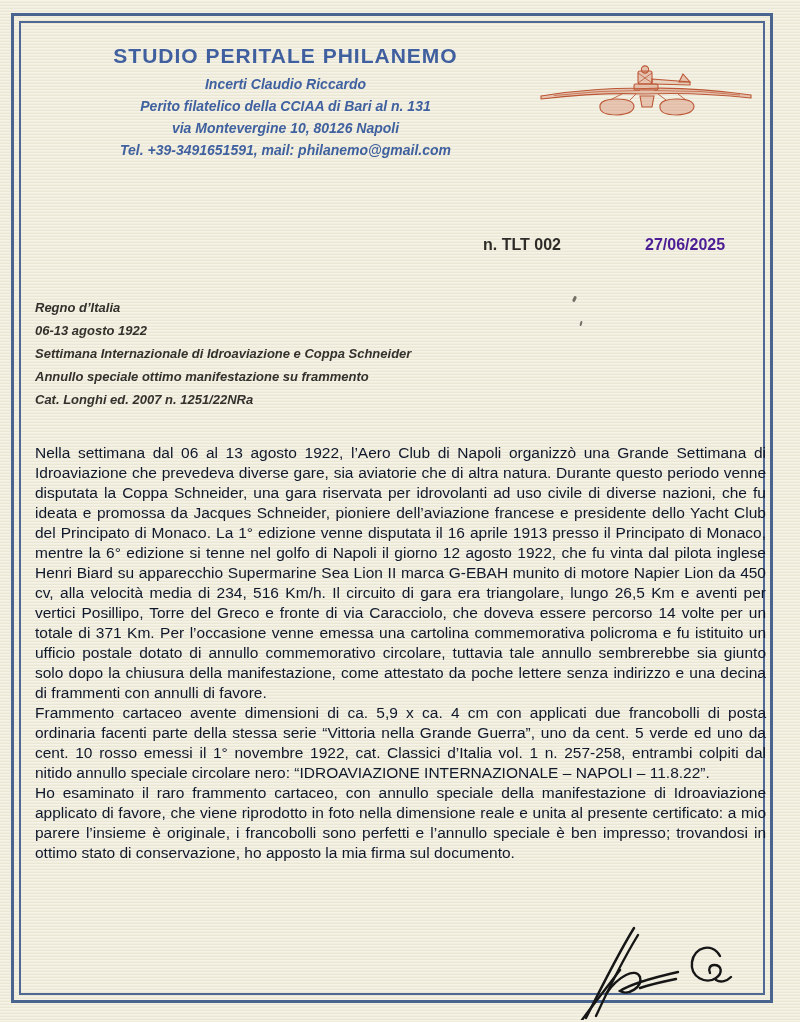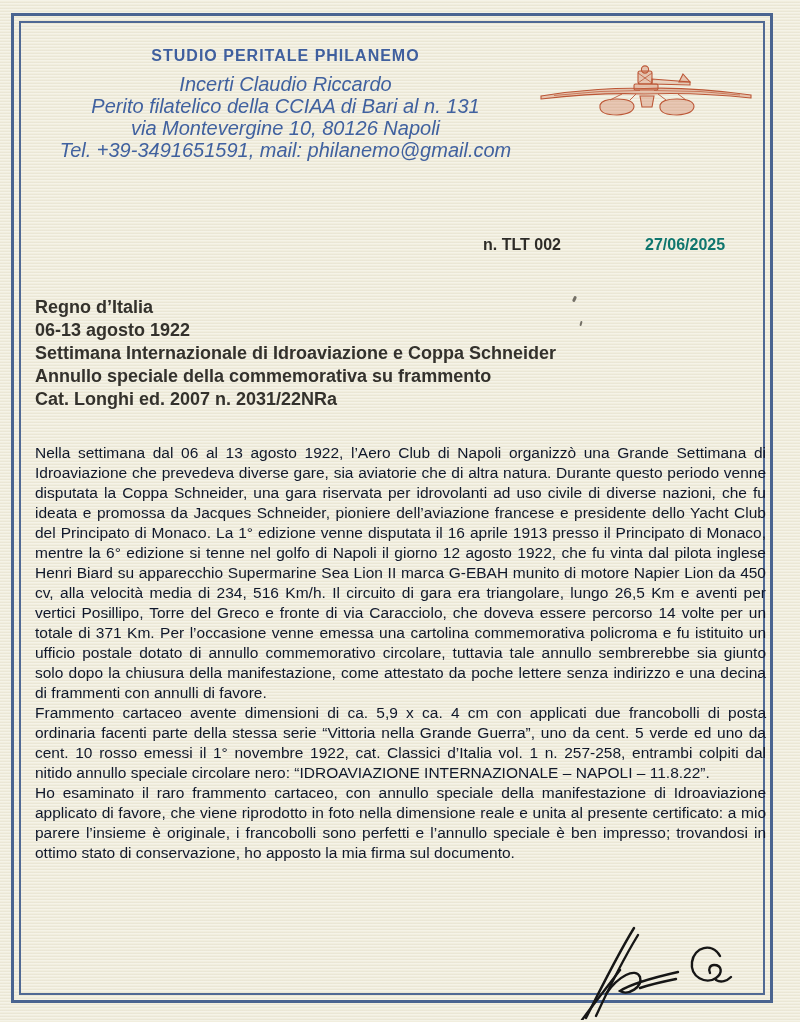--- a/index.html
+++ b/index.html
@@ -18,34 +18,34 @@
     box-sizing:border-box;border:3px solid #4a6490;
   }
   .frame-inner{
     position:absolute;left:19px;top:21px;width:746px;height:974px;
     box-sizing:border-box;border:2px solid #506994;
   }
   .letterhead{
     position:absolute;left:48px;top:44px;width:475px;text-align:center;
   }
   .studio-title{
-    font-size:16px;font-weight:bold;letter-spacing:1px;color:#3f5f9e;
+    font-size:21px;font-weight:bold;letter-spacing:1px;color:#3f5f9e;
     line-height:24px;
   }
   .lh-line{
-    font-style:italic;font-weight:normal;font-size:20px;line-height:22px;color:#40619f;
+    font-style:italic;font-weight:bold;font-size:14px;line-height:22px;color:#40619f;
   }
   .lh-lines{margin-top:5px;}
   .seaplane{position:absolute;left:540px;top:64px;width:212px;height:62px;}
   .ref-row{position:absolute;left:0;top:236px;width:800px;height:36px;}
   .ref-number{position:absolute;left:483px;font-weight:bold;font-size:16px;color:#2e2c28;}
-  .ref-date{position:absolute;left:645px;font-weight:bold;font-size:16px;color:#0f766e;}
+  .ref-date{position:absolute;left:645px;font-weight:bold;font-size:16px;color:#4c1d95;}
   .subject{position:absolute;left:35px;top:296px;width:700px;}
   .subject div{
-    font-weight:bold;font-size:18px;line-height:23px;color:#33312c;
+    font-weight:bold;font-style:italic;font-size:13px;line-height:23px;color:#33312c;
   }
   .main-text{position:absolute;left:35px;top:443px;width:731px;}
   .main-text p{
     margin:0;font-size:15.5px;line-height:20px;text-align:justify;color:#0f172a;
   }
   .main-text p + p{}
   .signature{position:absolute;left:580px;top:922px;width:165px;height:98px;z-index:3;}
   .speck{position:absolute;background:#4a463e;border-radius:2px;opacity:.75;}
   .speck-1{left:573px;top:296px;width:3px;height:6px;transform:rotate(25deg);}
   .speck-2{left:580px;top:321px;width:2px;height:5px;transform:rotate(15deg);}
@@ -93,22 +93,22 @@
 
 <div class="ref-row">
   <span class="ref-number">n. TLT 002</span>
   <span class="ref-date">27/06/2025</span>
 </div>
 
 <div class="subject">
   <div>Regno d’Italia</div>
   <div>06-13 agosto 1922</div>
   <div>Settimana Internazionale di Idroaviazione e Coppa Schneider</div>
-  <div>Annullo speciale della commemorativa su frammento</div>
-  <div>Cat. Longhi ed. 2007 n. 2031/22NRa</div>
+  <div>Annullo speciale ottimo manifestazione su frammento</div>
+  <div>Cat. Longhi ed. 2007 n. 1251/22NRa</div>
 </div>
 
 <div class="main-text">
   <p>Nella settimana dal 06 al 13 agosto 1922, l’Aero Club di Napoli organizzò una Grande Settimana di Idroaviazione che prevedeva diverse gare, sia aviatorie che di altra natura. Durante questo periodo venne disputata la Coppa Schneider, una gara riservata per idrovolanti ad uso civile di diverse nazioni, che fu ideata e promossa da Jacques Schneider, pioniere dell’aviazione francese e presidente dello Yacht Club del Principato di Monaco. La 1° edizione venne disputata il 16 aprile 1913 presso il Principato di Monaco, mentre la 6° edizione si tenne nel golfo di Napoli il giorno 12 agosto 1922, che fu vinta dal pilota inglese Henri Biard su apparecchio Supermarine Sea Lion II marca G-EBAH munito di motore Napier Lion da 450 cv, alla velocità media di 234, 516 Km/h. Il circuito di gara era triangolare, lungo 26,5 Km e aventi per vertici Posillipo, Torre del Greco e fronte di via Caracciolo, che doveva essere percorso 14 volte per un totale di 371 Km. Per l’occasione venne emessa una cartolina commemorativa policroma e fu istituito un ufficio postale dotato di annullo commemorativo circolare, tuttavia tale annullo sembrerebbe sia giunto solo dopo la chiusura della manifestazione, come attestato da poche lettere senza indirizzo e una decina di frammenti con annulli di favore.</p>
   <p>Frammento cartaceo avente dimensioni di ca. 5,9 x ca. 4 cm con applicati due francobolli di posta ordinaria facenti parte della stessa serie “Vittoria nella Grande Guerra”, uno da cent. 5 verde ed uno da cent. 10 rosso emessi il 1° novembre 1922, cat. Classici d’Italia vol. 1 n. 257-258, entrambi colpiti dal nitido annullo speciale circolare nero: “IDROAVIAZIONE INTERNAZIONALE – NAPOLI – 11.8.22”.</p>
   <p>Ho esaminato il raro frammento cartaceo, con annullo speciale della manifestazione di Idroaviazione applicato di favore, che viene riprodotto in foto nella dimensione reale e unita al presente certificato: a mio parere l’insieme è originale, i francobolli sono perfetti e l’annullo speciale è ben impresso; trovandosi in ottimo stato di conservazione, ho apposto la mia firma sul documento.</p>
 </div>
 
 <div class="speck speck-1"></div>
 <div class="speck speck-2"></div>

